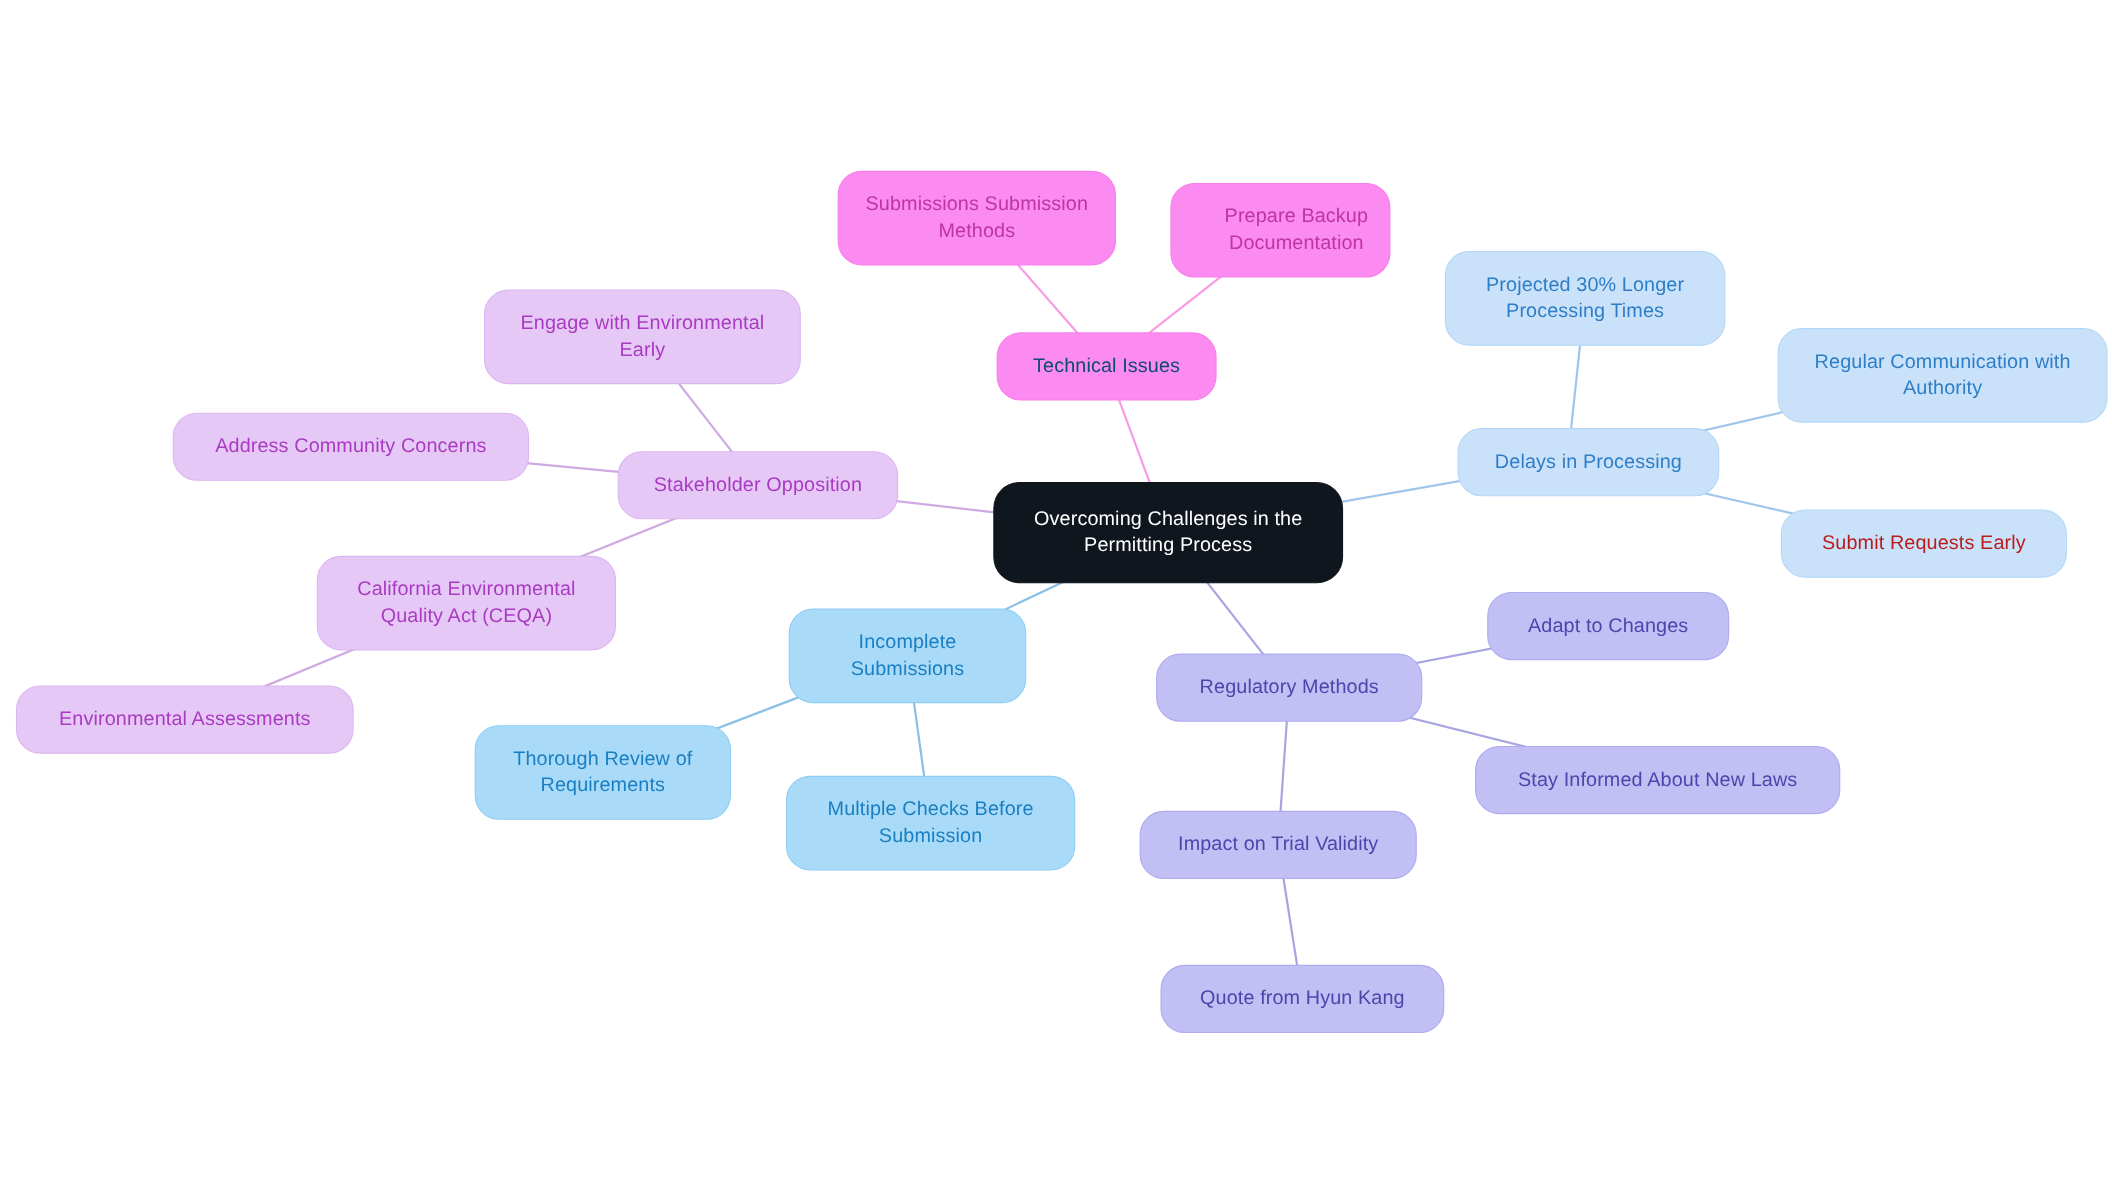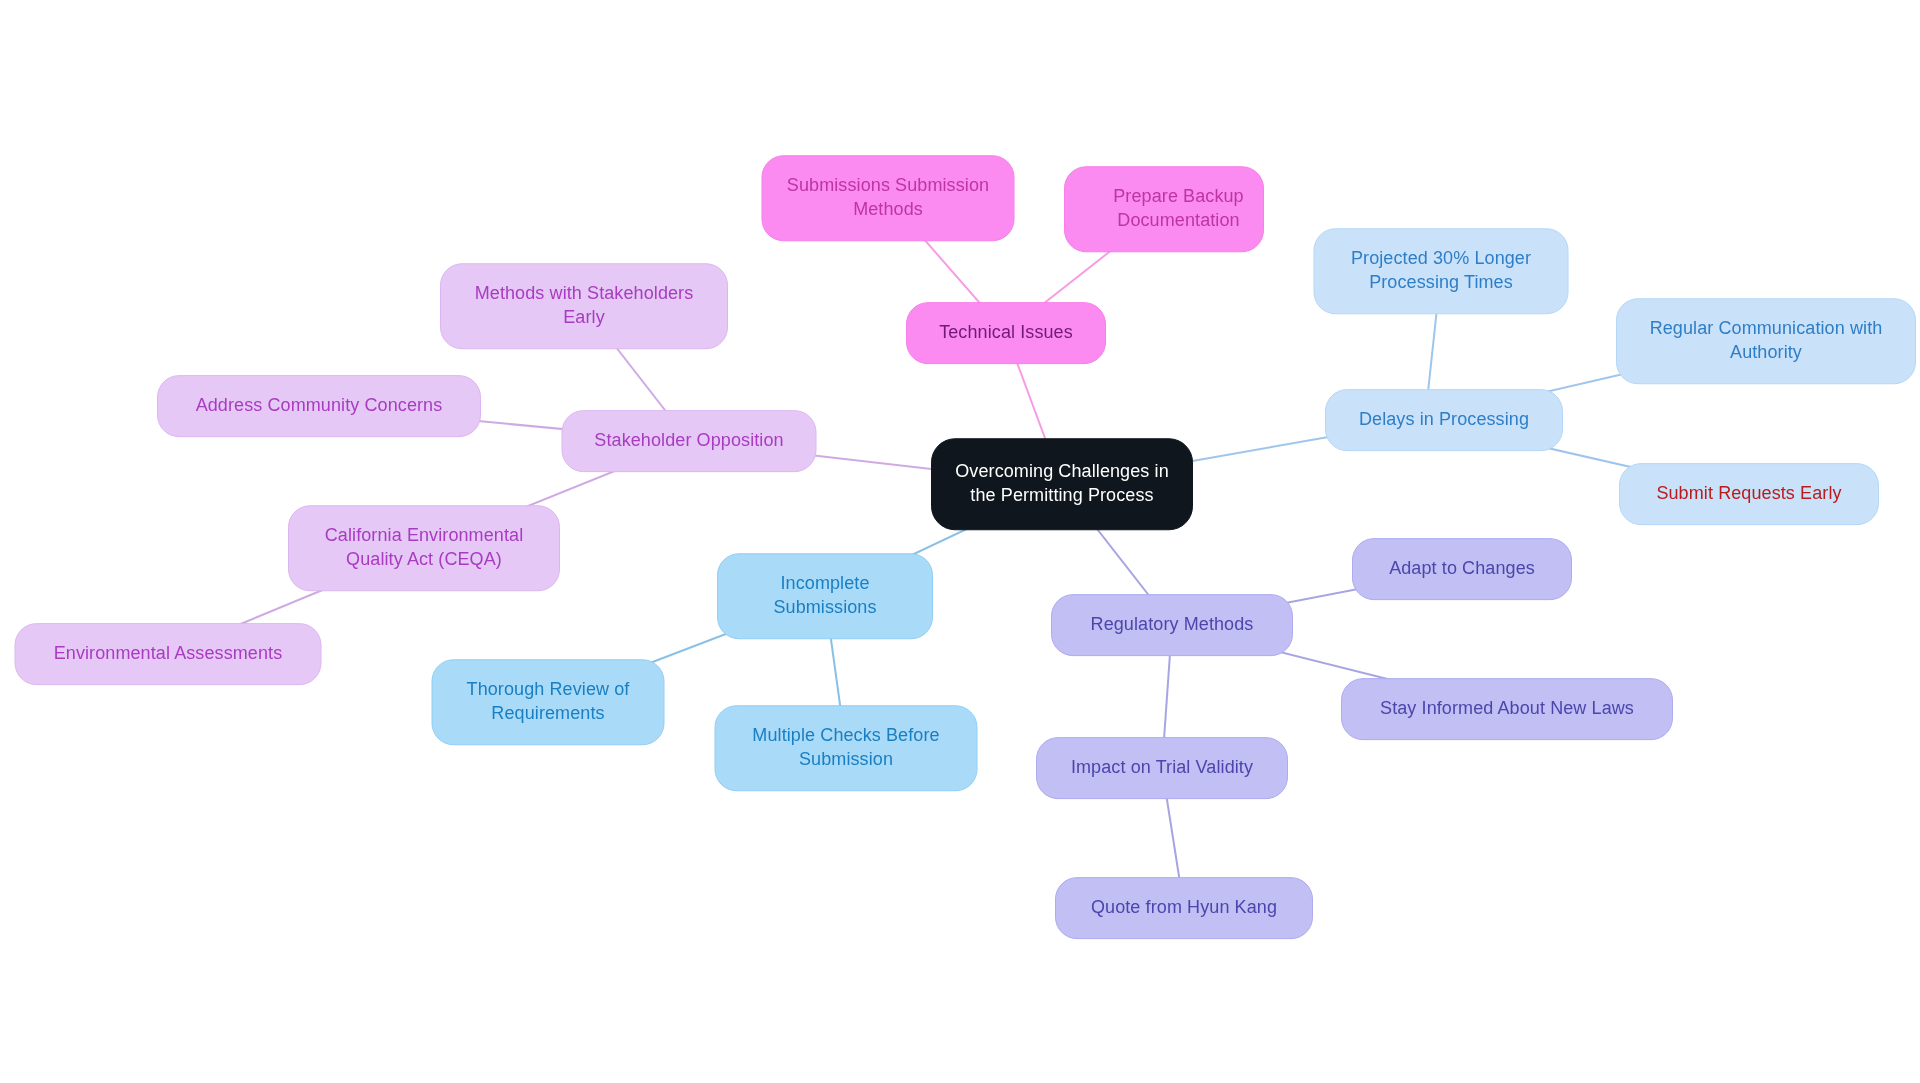--- a/index.html
+++ b/index.html
@@ -66,25 +66,25 @@
       <line x1="1062" y1="484" x2="825" y2="596" stroke="#7CB9E2" stroke-width="2" stroke-opacity="0.9"></line>
       <line x1="825" y1="596" x2="548" y2="702" stroke="#7CB9E2" stroke-width="2" stroke-opacity="0.9"></line>
       <line x1="825" y1="596" x2="846" y2="748" stroke="#7CB9E2" stroke-width="2" stroke-opacity="0.9"></line>
       <line x1="1062" y1="484" x2="1172" y2="625" stroke="#9D9ADF" stroke-width="2" stroke-opacity="0.9"></line>
       <line x1="1172" y1="625" x2="1462" y2="569" stroke="#9D9ADF" stroke-width="2" stroke-opacity="0.9"></line>
       <line x1="1172" y1="625" x2="1507" y2="709" stroke="#9D9ADF" stroke-width="2" stroke-opacity="0.9"></line>
       <line x1="1172" y1="625" x2="1162" y2="768" stroke="#9D9ADF" stroke-width="2" stroke-opacity="0.9"></line>
       <line x1="1162" y1="768" x2="1184" y2="908" stroke="#9D9ADF" stroke-width="2" stroke-opacity="0.9"></line>
     </svg>
 
-  <div class="node node--central" style="left: 1062px; top: 484px; width: 262px; background: rgb(16, 22, 29); color: rgb(255, 255, 255); border-color: rgb(16, 22, 29);">
+  <div class="node node--central" style="left: 1062px; top: 484px; width: 318px; background: rgb(16, 22, 29); color: rgb(255, 255, 255); border-color: rgb(16, 22, 29);">
     <span class="node-label">Overcoming Challenges in the Permitting Process</span>
   </div>
 
-  <div class="node" style="left: 1006px; top: 333px; width: 200px; background: rgb(251, 139, 240); color: #701a75; border-color: rgb(248, 126, 233);">
+  <div class="node" style="left: 1006px; top: 333px; width: 200px; background: rgb(251, 139, 240); color: #0c4a6e; border-color: rgb(248, 126, 233);">
     <span class="node-label">Technical Issues</span>
   </div>
   <div class="node" style="left: 888px; top: 198px; width: 253px; background: rgb(251, 139, 240); color: rgb(190, 52, 163); border-color: rgb(248, 126, 233);">
     <span class="node-label">Submissions Submission Methods</span>
   </div>
   <div class="node" style="left: 1164px; top: 209px; width: 200px; background: rgb(251, 139, 240); color: rgb(190, 52, 163); border-color: rgb(248, 126, 233); padding-left: 45px;">
     <span class="node-label">Prepare Backup Documentation</span>
   </div>
 
   <div class="node" style="left: 1425px; top: 420px; width: 238px; background: rgb(201, 226, 250); color: rgb(46, 126, 199); border-color: rgb(180, 215, 247); margin-left: 19px;">
@@ -97,21 +97,21 @@
     <span class="node-label">Regular Communication with Authority</span>
   </div>
   <div class="node" style="left: 1749px; top: 494px; width: 260px; background: rgb(201, 226, 250); color: #b91c1c; border-color: rgb(180, 215, 247);">
     <span class="node-label">Submit Requests Early</span>
   </div>
 
   <div class="node" style="left: 689px; top: 441px; width: 255px; background: rgb(230, 200, 246); color: rgb(169, 59, 194); border-color: rgb(220, 182, 240);">
     <span class="node-label">Stakeholder Opposition</span>
   </div>
   <div class="node" style="left: 584px; top: 306px; width: 288px; background: rgb(230, 200, 246); color: rgb(169, 59, 194); border-color: rgb(220, 182, 240);">
-    <span class="node-label">Methods with Stakeholders Early</span>
+    <span class="node-label">Engage with Environmental Early</span>
   </div>
   <div class="node" style="left: 319px; top: 406px; width: 324px; background: rgb(230, 200, 246); color: rgb(169, 59, 194); border-color: rgb(220, 182, 240);">
     <span class="node-label">Address Community Concerns</span>
   </div>
   <div class="node" style="left: 424px; top: 548px; width: 272px; background: rgb(230, 200, 246); color: rgb(169, 59, 194); border-color: rgb(220, 182, 240);">
     <span class="node-label">California Environmental Quality Act (CEQA)</span>
   </div>
   <div class="node" style="left: 168px; top: 654px; width: 307px; background: rgb(230, 200, 246); color: rgb(169, 59, 194); border-color: rgb(220, 182, 240);">
     <span class="node-label">Environmental Assessments</span>
   </div>

